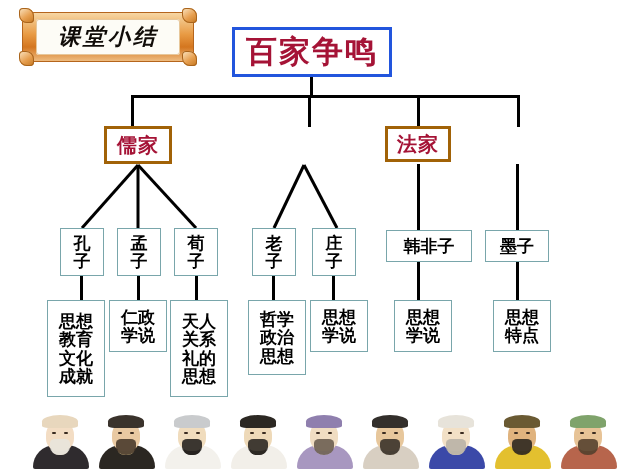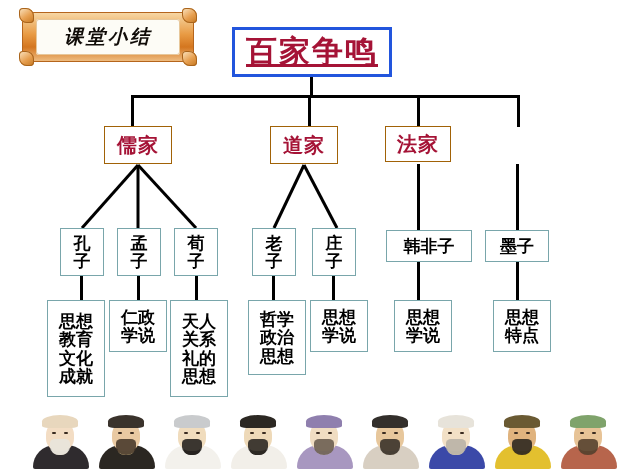--- a/index.html
+++ b/index.html
@@ -55,21 +55,21 @@
   .knob-tr { right: -3px; top: -4px; }
   .knob-bl { left: -3px;  bottom: -4px; }
   .knob-br { right: -3px; bottom: -4px; }
   .banner-text {
     position: absolute;
     inset: 0;
     display: flex;
     align-items: center;
     justify-content: center;
     font-family: Liberation Serif, serif;
-    font-size: 19px;
+    font-size: 22px;
     font-weight: bold;
     color: #100c08;
     letter-spacing: 3px;
     font-style: italic;
     border-radius: 8px;
   }
 
   
   .node {
     position: absolute;
@@ -80,24 +80,23 @@
     justify-content: center;
     text-align: center;
   }
   .node-root {
     border: 3px solid #2255dd;
     color: #a51336;
     font-family: "DejaVu Serif", "Liberation Serif", serif;
     font-weight: bold;
     font-size: 31px;
     letter-spacing: 2px;
-    text-decoration: underline;
   }
   .node-school {
-    border: 1px solid #a16207;
+    border: 3px solid #a16207;
     color: #a51336;
     font-family: "DejaVu Serif", "Liberation Serif", serif;
     font-weight: bold;
     font-size: 20px;
     letter-spacing: 1px;
   }
   .node-person {
     border: 1px solid #79a6ab;
     color: #000000;
     font-family: "DejaVu Serif", "Liberation Serif", serif;
@@ -217,23 +216,20 @@
   <div class="line vline" style="left:310px; top:77px; height:20px;"></div>
   <div class="line hline" style="left:131px; top:95px; width:389px;"></div>
   <div class="line vline" style="left:131px; top:95px; height:32px;"></div>
   <div class="line vline" style="left:308px; top:95px; height:32px;"></div>
   <div class="line vline" style="left:417px; top:95px; height:32px;"></div>
   <div class="line vline" style="left:517px; top:95px; height:32px;"></div>
 
   <div class="node node-school" style="left:104px; top:126px; width:68px; height:38px;">
     <span>儒家</span>
   </div>
-  <div class="node node-school" style="left:270px; top:126px; width:68px; height:38px;">
-    <span>道家</span>
-  </div>
   <div class="node node-school" style="left:385px; top:126px; width:66px; height:36px;">
     <span>法家</span>
   </div>
 
   <svg class="diag" style="left:0; top:0; width:627px; height:469px;">
 
     <line x1="138" y1="165" x2="82" y2="228"></line>
     <line x1="138" y1="165" x2="138" y2="228"></line>
     <line x1="138" y1="165" x2="196" y2="228"></line>
 

